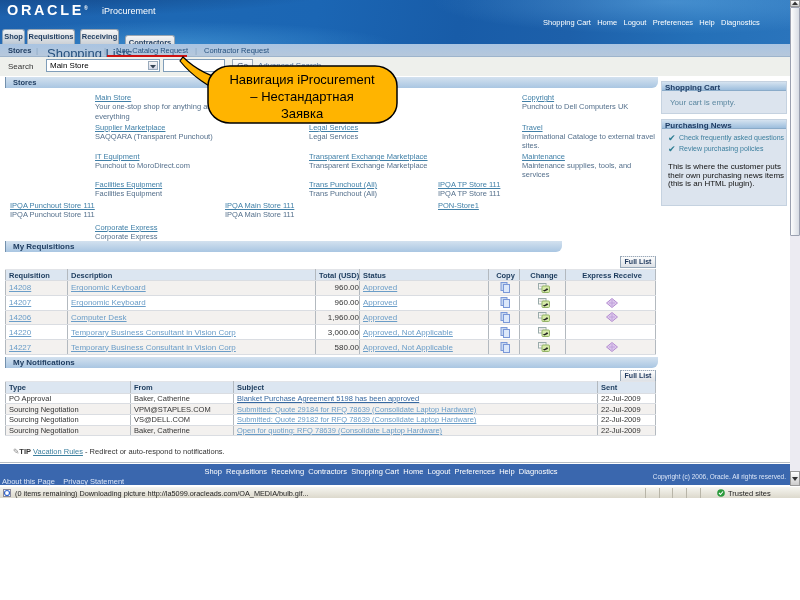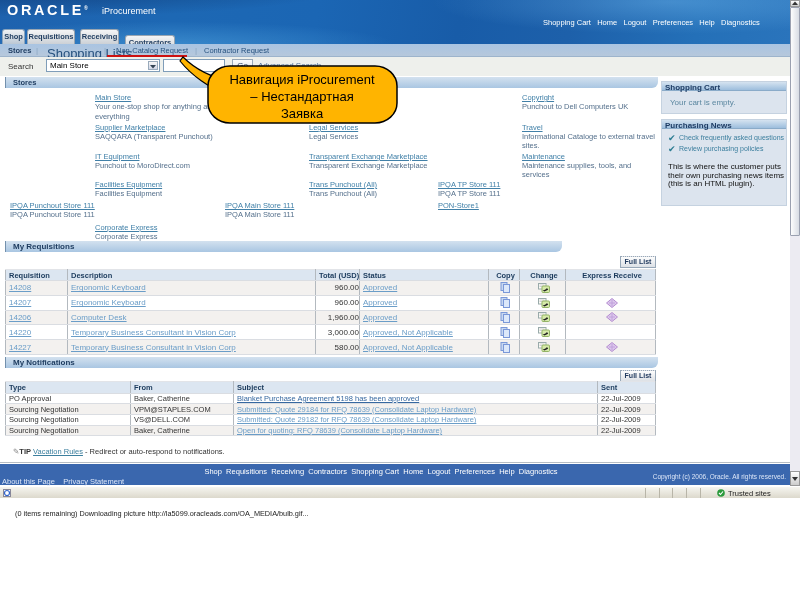--- a/index.html
+++ b/index.html
@@ -304,21 +304,21 @@
  <div class="abs" style="right:4px;top:9px;color:#dce6f8;font-size:6.5px;">Copyright (c) 2006, Oracle. All rights reserved.</div>
 </div>
 
 <div class="abs" style="left:0;top:486px;width:800px;height:12px;background:linear-gradient(#f6f5f0,#dcd9cc);border-top:1px solid #fff;">
  <div class="abs" style="left:3px;top:2px;width:8px;height:8px;">
       <svg width="8" height="8">
         <rect x="0.5" y="0.5" width="7" height="7" fill="#fff" stroke="#889"></rect>
         <circle cx="4" cy="4" r="2.5" fill="none" stroke="#36c" stroke-width="1.2"></circle>
       </svg>
     </div>
- <div class="abs" style="left:15px;top:2px;font-size:7.3px;color:#222;margin-top:20px;">(0 items remaining) Downloading picture http://la5099.oracleads.com/OA_MEDIA/bulb.gif...</div>
+ <div class="abs" style="left:15px;top:2px;font-size:7.3px;color:#222;">(0 items remaining) Downloading picture http://la5099.oracleads.com/OA_MEDIA/bulb.gif...</div>
  <div class="abs" style="left:645px;top:1px;width:1px;height:10px;background:#b8b5a8;"></div>
  <div class="abs" style="left:659px;top:1px;width:1px;height:10px;background:#b8b5a8;"></div>
  <div class="abs" style="left:672px;top:1px;width:1px;height:10px;background:#b8b5a8;"></div>
  <div class="abs" style="left:686px;top:1px;width:1px;height:10px;background:#b8b5a8;"></div>
  <div class="abs" style="left:700px;top:1px;width:1px;height:10px;background:#b8b5a8;"></div>
  <div class="abs" style="left:717px;top:2px;width:8px;height:8px;">
       <svg width="8" height="8">
         <circle cx="4" cy="4" r="3.8" fill="#2a9a3c"></circle>
         <path d="M2 4 L3.5 5.5 L6 2.5" stroke="#fff" stroke-width="1.1" fill="none"></path>
       </svg>

